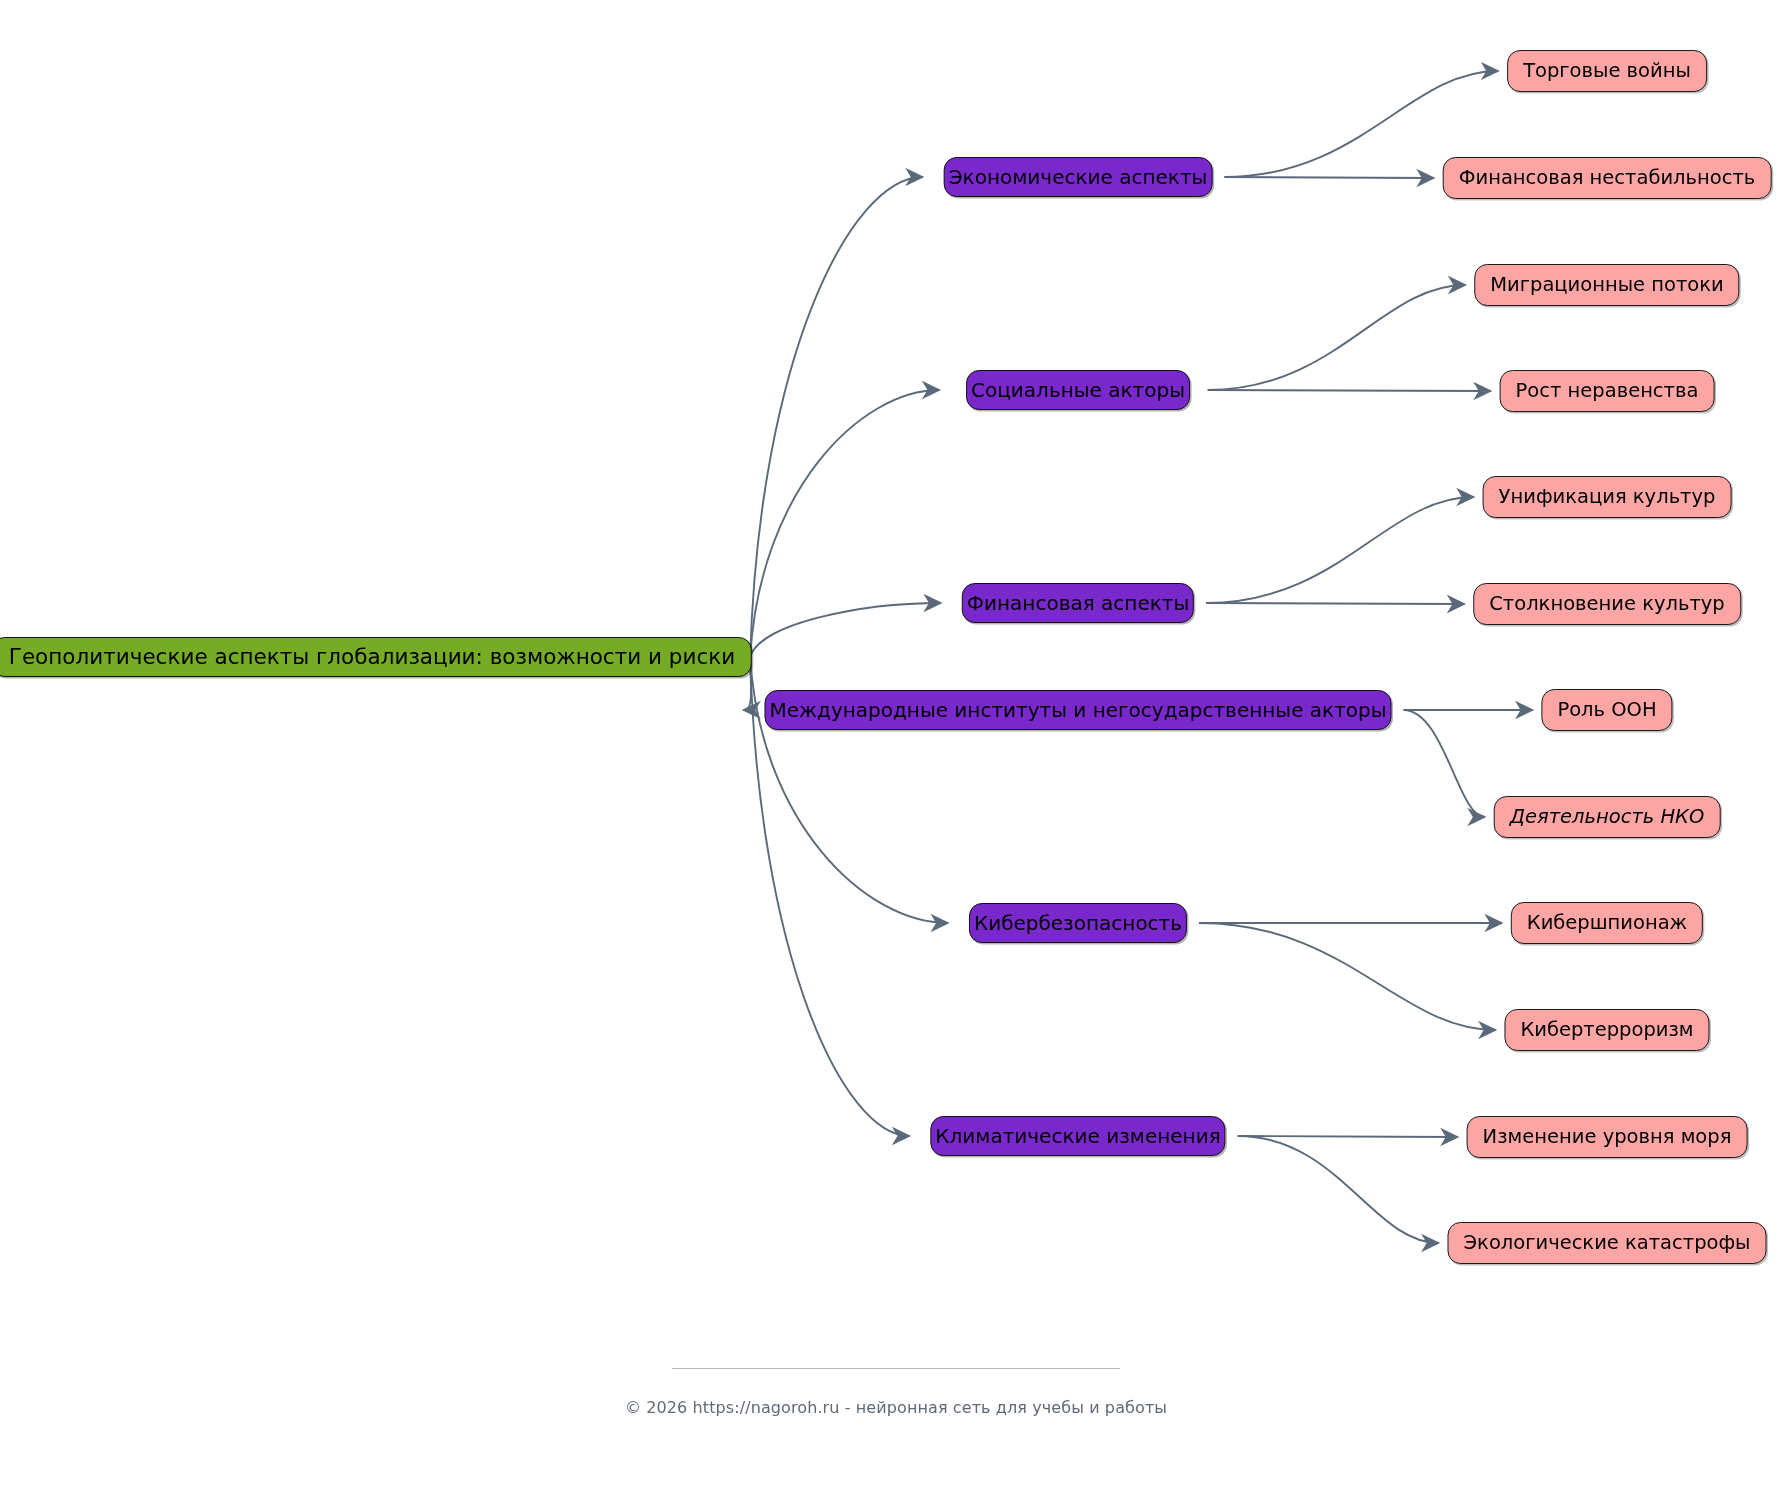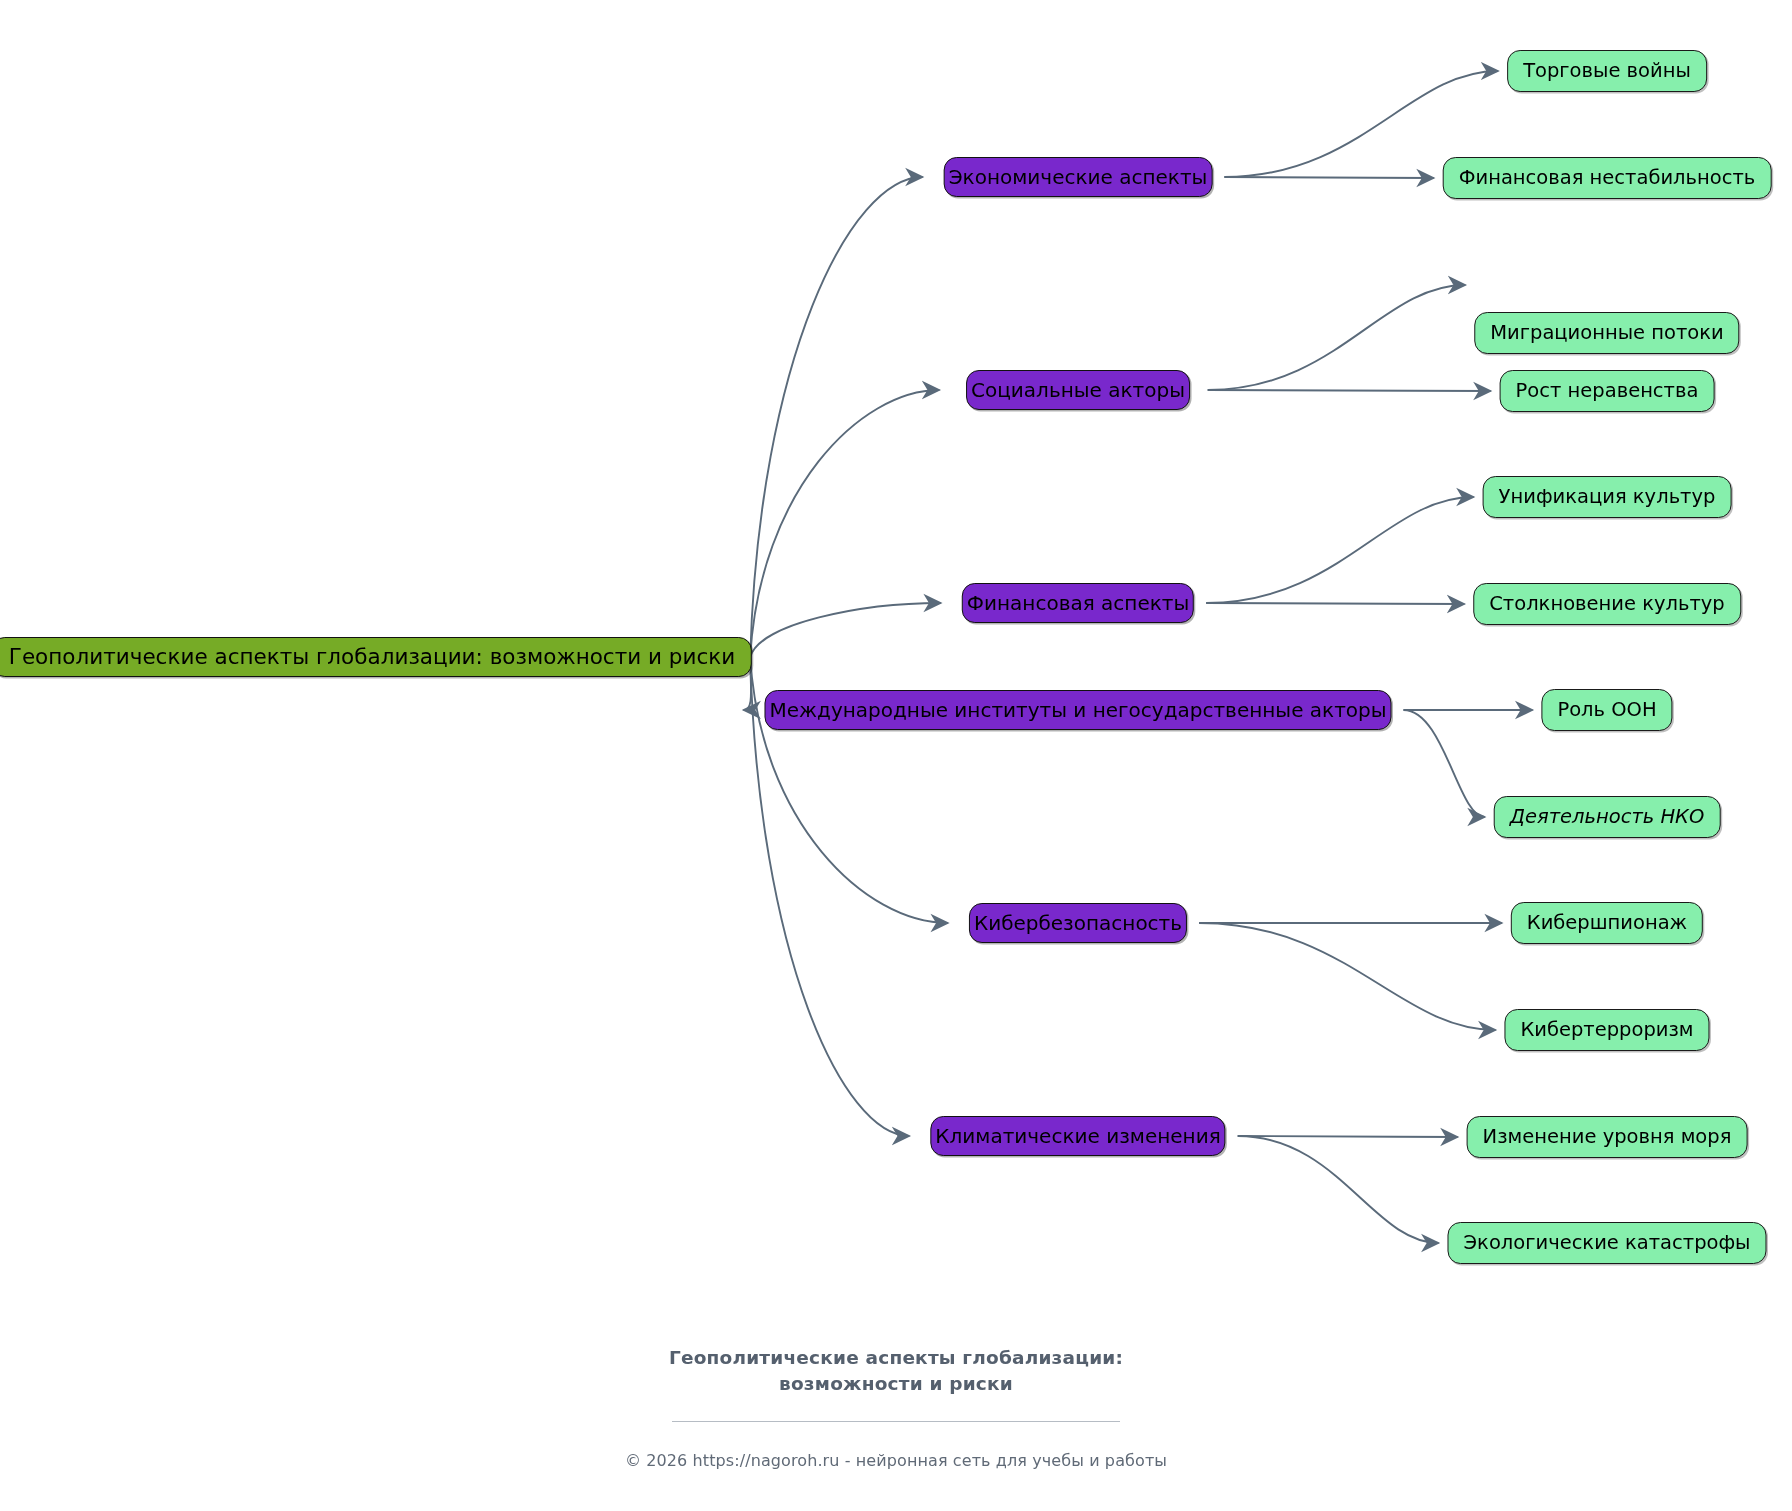--- a/index.html
+++ b/index.html
@@ -52,21 +52,21 @@
     background: #7928cc;
     border: 1.6px solid #111111;
     border-radius: 13px;
     color: #000000;
     font-size: 20px;
     padding: 0 4px;
     height: 40px;
     box-shadow: 1.5px 1.5px 0px rgba(0,0,0,0.30);
   }
   .node-leaf {
-    background: #86efac;
+    background: #fca5a5;
     border: 1.6px solid #1a1a1a;
     border-radius: 13px;
     color: #000000;
     font-size: 19.5px;
     padding: 0 15px;
     height: 42px;
     box-shadow: 1.5px 1.5px 0px rgba(0,0,0,0.25);
   }
   #footer {
     position: absolute;
@@ -127,38 +127,34 @@
         <path d="M 1237.7 1136.0 C 1338.1 1136.0, 1373.2 1243.0, 1438.5 1243.0"></path>
       </g>
   </svg>
 
   <div id="nodes">
       <div class="node node-root" style="left: 372px; top: 657px;">Геополитические аспекты глобализации: возможности и риски</div>
       <div class="node node-branch" style="left: 1078px; top: 177px;">Экономические аспекты</div>
       <div class="node node-leaf" style="left: 1607px; top: 71px;">Торговые войны</div>
       <div class="node node-leaf" style="left: 1607px; top: 178px;">Финансовая нестабильность</div>
       <div class="node node-branch" style="left: 1078px; top: 390px;">Социальные акторы</div>
-      <div class="node node-leaf" style="left: 1607px; top: 285px; margin-top: 48px;">Миграционные потоки</div>
+      <div class="node node-leaf" style="left: 1607px; top: 285px;">Миграционные потоки</div>
       <div class="node node-leaf" style="left: 1607px; top: 391px;">Рост неравенства</div>
       <div class="node node-branch" style="left: 1078px; top: 603px;">Финансовая аспекты</div>
       <div class="node node-leaf" style="left: 1607px; top: 497px;">Унификация культур</div>
       <div class="node node-leaf" style="left: 1607px; top: 604px;">Столкновение культур</div>
       <div class="node node-branch" style="left: 1078px; top: 710px;">Международные институты и негосударственные акторы</div>
       <div class="node node-leaf" style="left: 1607px; top: 710px;">Роль ООН</div>
       <div class="node node-leaf" style="left: 1607px; top: 817px; font-style: italic;">Деятельность НКО</div>
       <div class="node node-branch" style="left: 1078px; top: 923px;">Кибербезопасность</div>
       <div class="node node-leaf" style="left: 1607px; top: 923px;">Кибершпионаж</div>
       <div class="node node-leaf" style="left: 1607px; top: 1030px;">Кибертерроризм</div>
       <div class="node node-branch" style="left: 1078px; top: 1136px;">Климатические изменения</div>
       <div class="node node-leaf" style="left: 1607px; top: 1137px;">Изменение уровня моря</div>
       <div class="node node-leaf" style="left: 1607px; top: 1243px;">Экологические катастрофы</div>
     </div>
 
 </div>
 
 <div id="footer">
-  <div class="footer-title">
-    <div>Геополитические аспекты глобализации:</div>
-    <div>возможности и риски</div>
-  </div>
   <div class="footer-rule"></div>
   <div class="footer-copy">© 2026 https://nagoroh.ru - нейронная сеть для учебы и работы</div>
 </div>
 
 </body></html>

